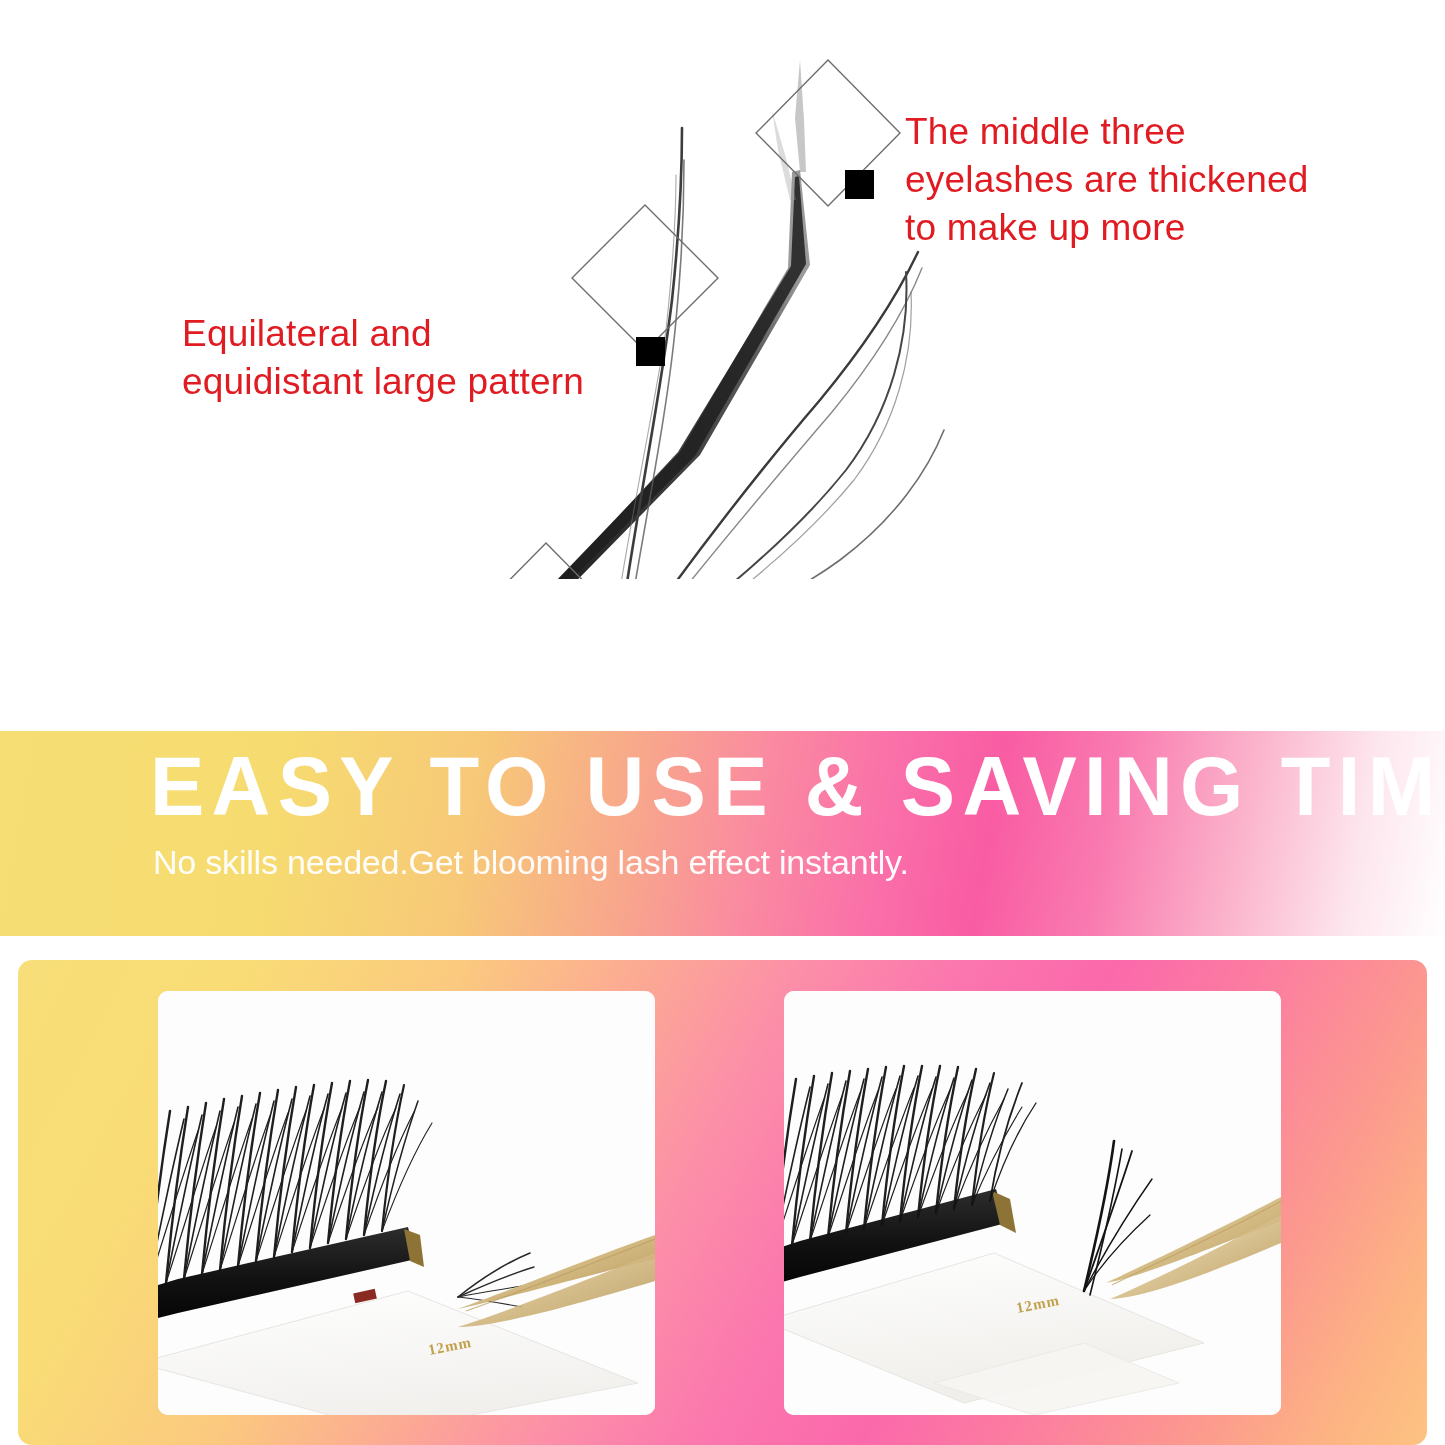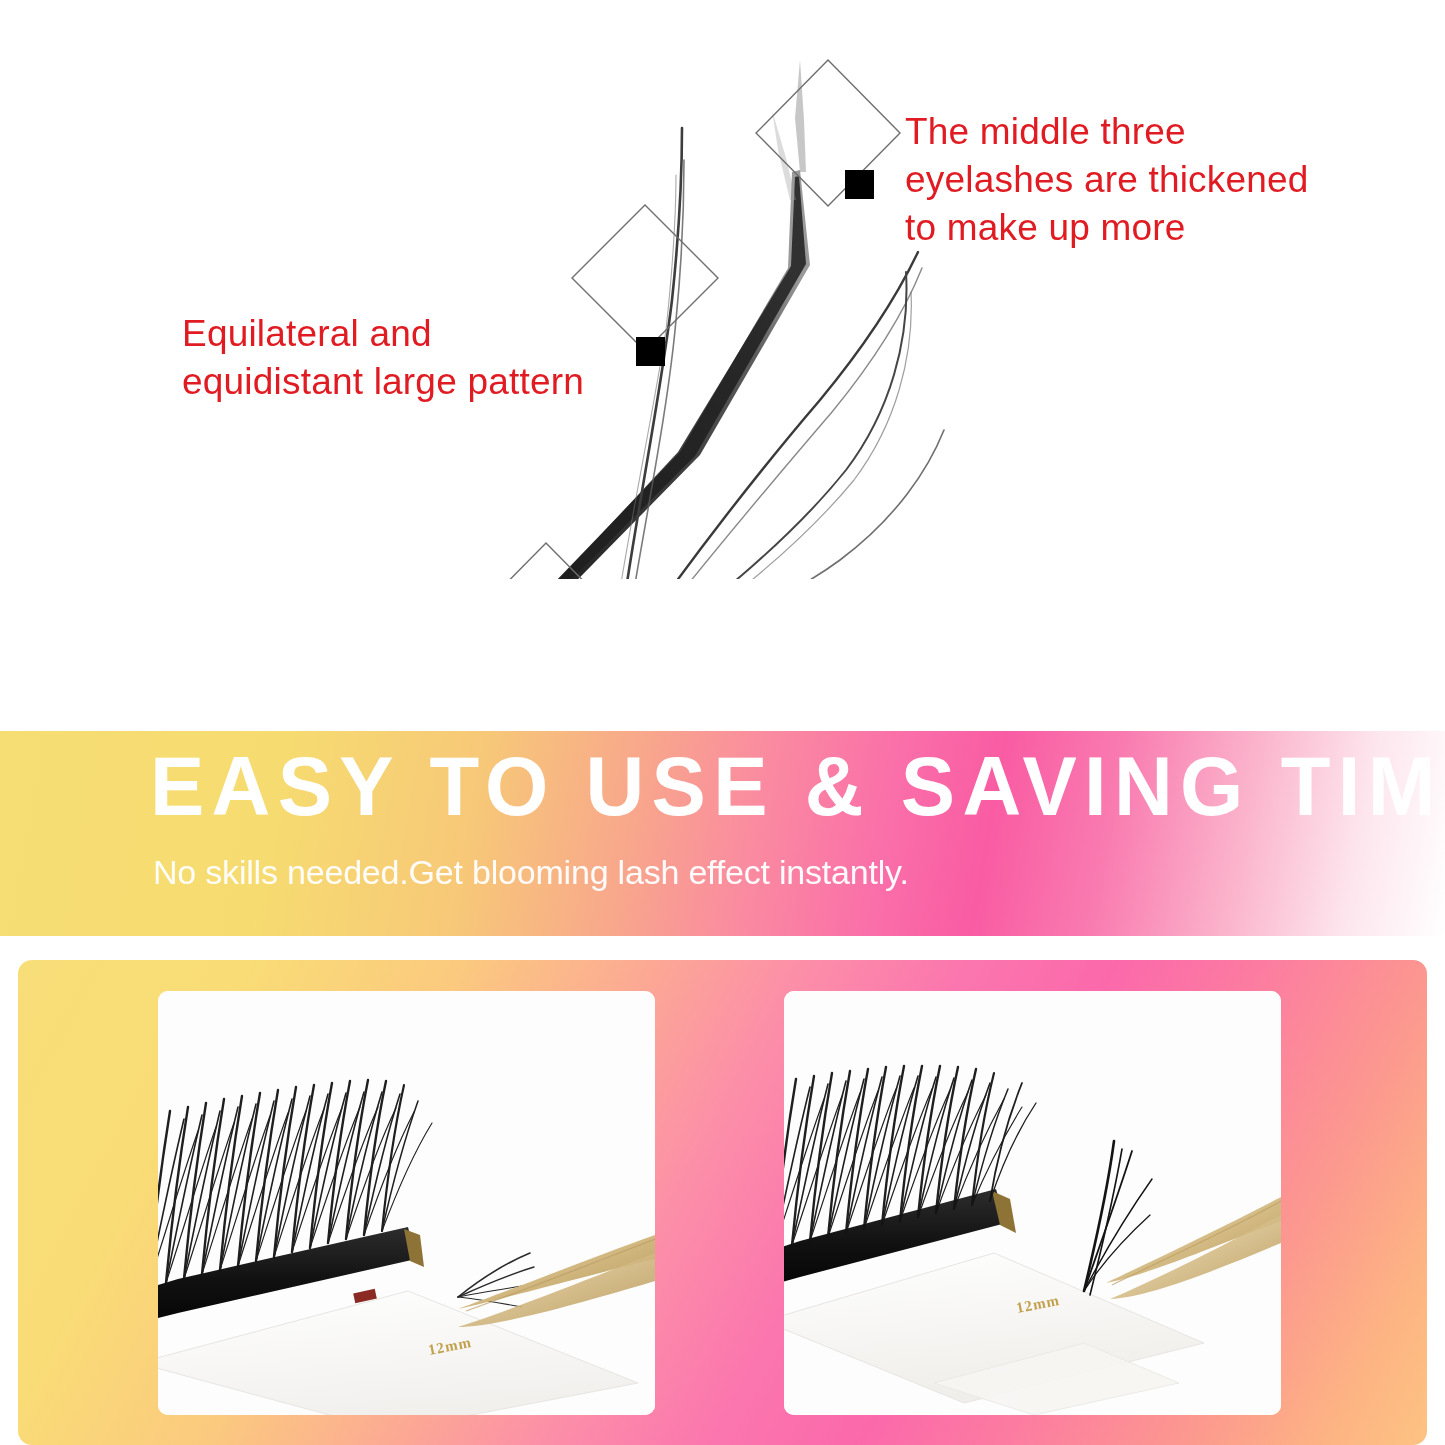--- a/index.html
+++ b/index.html
@@ -55,21 +55,21 @@
     color:#ffffff;
     font-size:83px;
     font-weight:700;
     letter-spacing:7.5px;
     line-height:1.15;
     white-space:nowrap;
     transform:scaleX(0.98);
     transform-origin:left center;
   }
   .banner-sub{
-    position:absolute;left:153px;top:122px;
+    position:absolute;left:153px;top:112px;
     color:#ffffff;
     font-size:34px;
     font-weight:400;
     letter-spacing:-0.2px;
     white-space:nowrap;
     opacity:0.97;
   }
 
   
   .photo-section{

